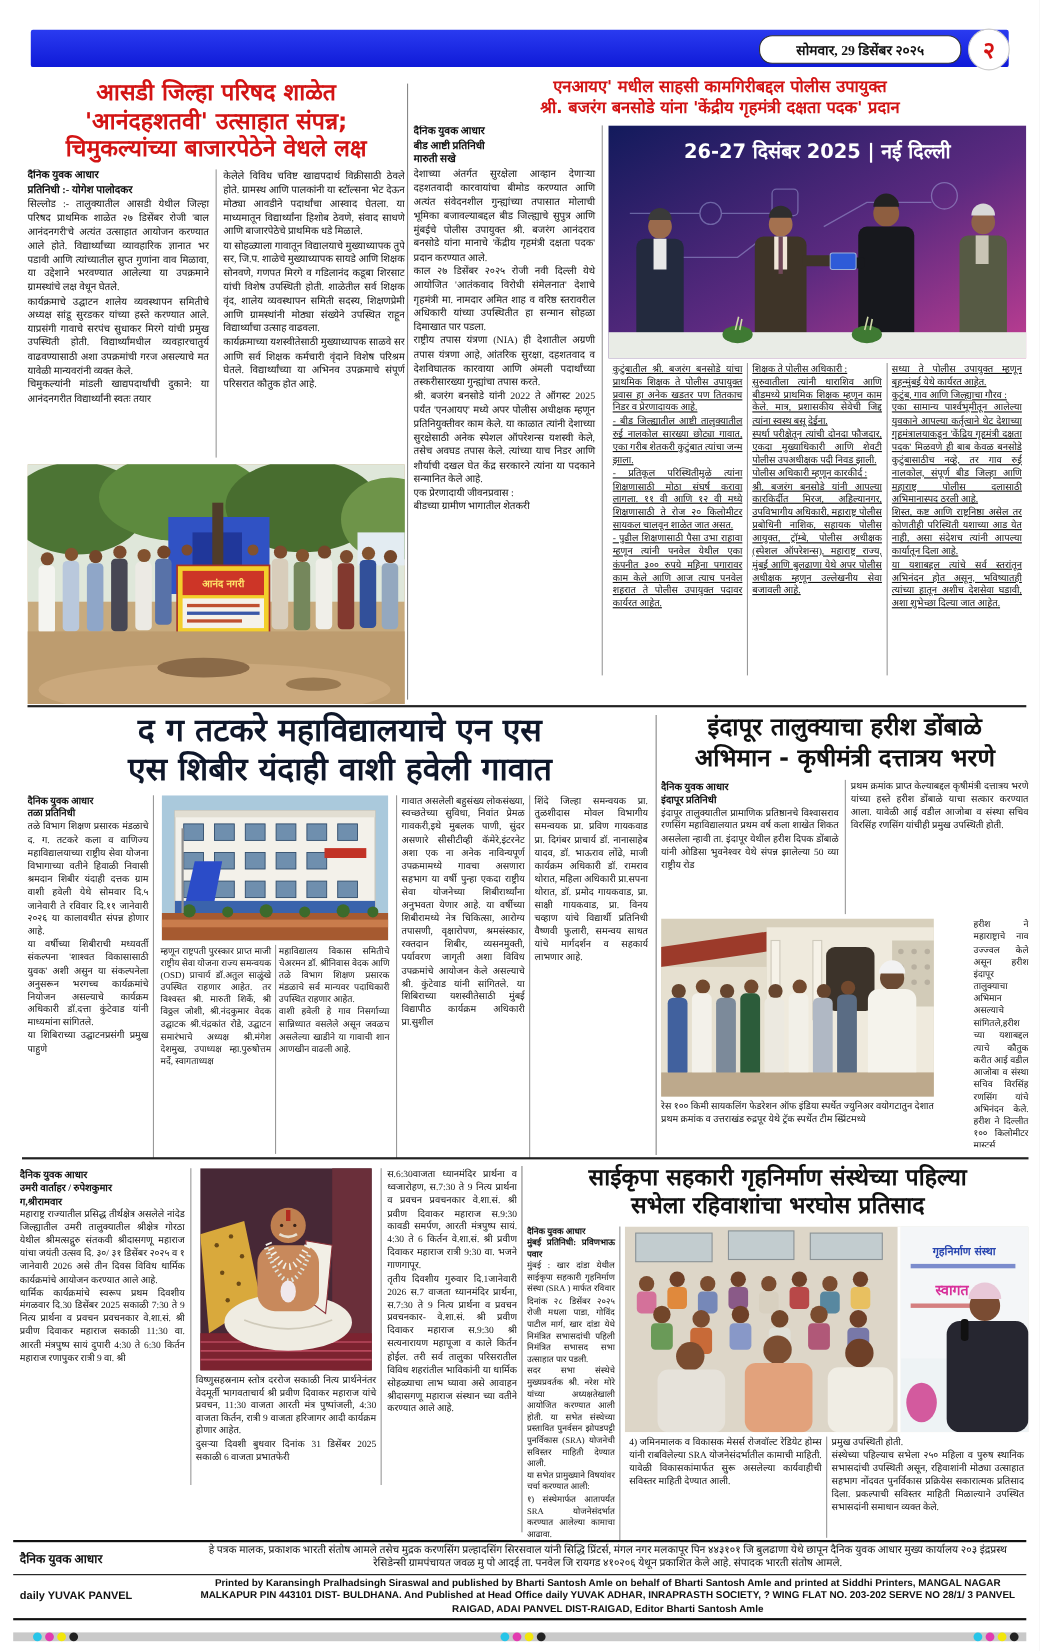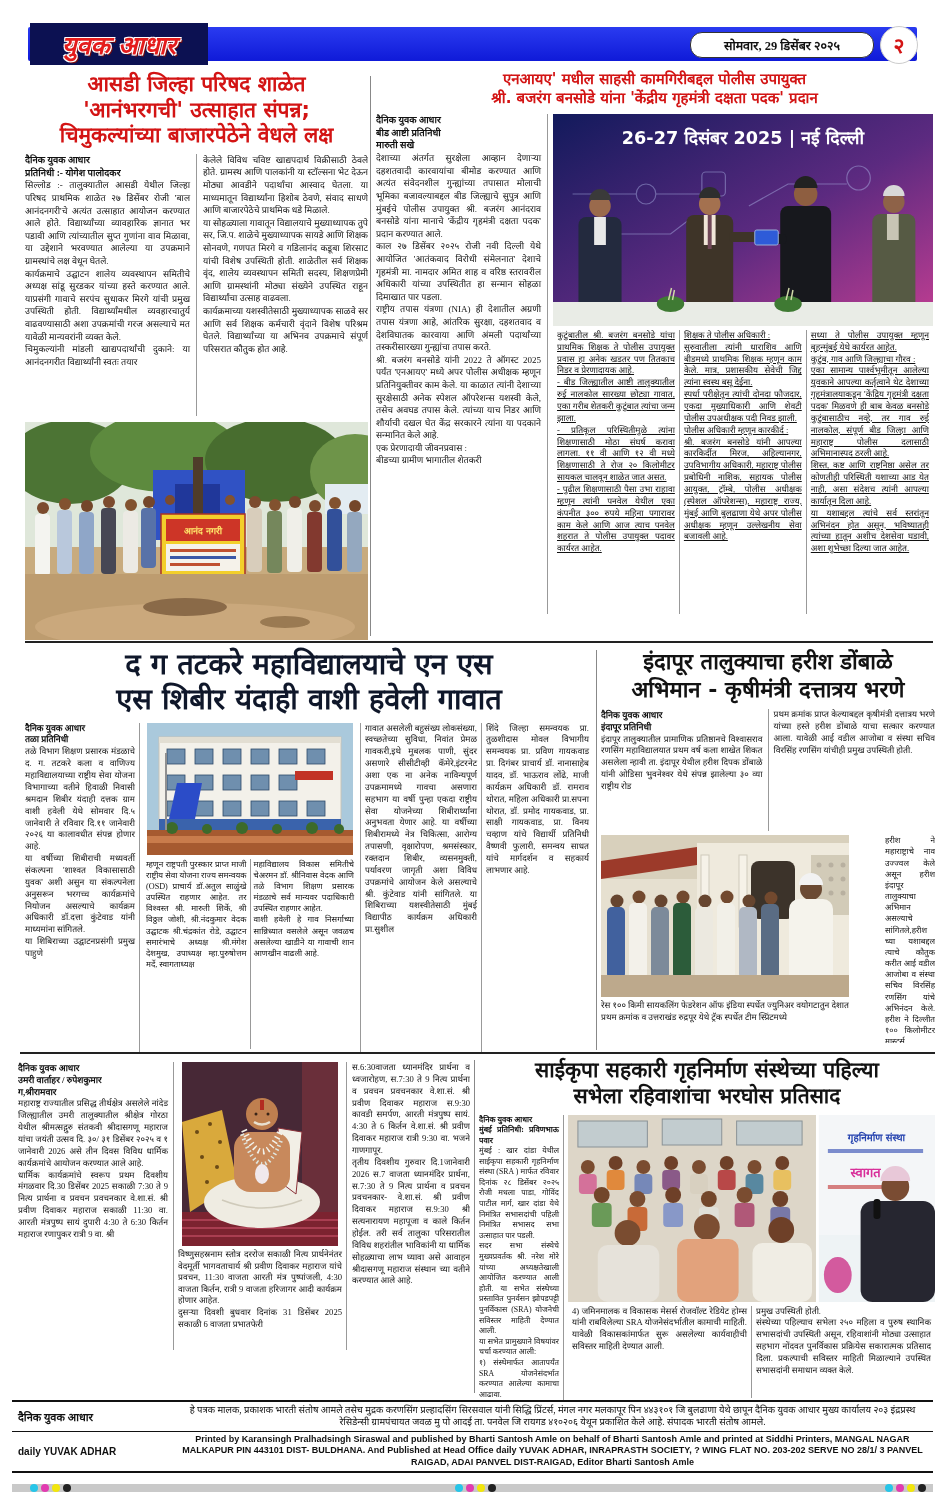--- a/index.html
+++ b/index.html
@@ -44,33 +44,30 @@
   .regbar{left:12px;top:1484px;width:921px;height:8px;background:#c9c9c9;}
   .regdots{top:1483px;height:10px;display:flex;gap:3px;align-items:center;}
   .dot{width:8px;height:8px;border-radius:50%;}
 </style>
 </head>
 <body>
 
 <div class="page">
 
   <div class="abs mast-bar"></div>
-  <div class="abs logo-box">
-    <span class="logo-text">युवक आधार</span>
-  </div>
   <div class="abs date-pill">
     <span>सोमवार, 29 डिसेंबर २०२५</span>
   </div>
   <div class="abs page-badge">
     <span>२</span>
   </div>
 
   <section class="abs" style="left:25px;top:72px;width:343px;">
     <h1 class="hl hl-red" style="font-size:21px;line-height:1.22;margin:0;">आसडी जिल्हा परिषद शाळेत
-'आनंभरगची' उत्साहात संपन्न;
+'आनंदहशतवी' उत्साहात संपन्न;
 चिमुकल्यांच्या बाजारपेठेने वेधले लक्ष</h1>
     <div class="cols" style="margin-top:5px;height:262px;">
       <div class="col rule-r" style="width:50%;padding-right:6px;">
         <div class="byline" style="font-size:9.5px;">दैनिक युवक आधार
 प्रतिनिधी :- योगेश पालोदकर</div>
         <div class="bt">सिल्लोड :- तालुक्यातील आसडी येथील जिल्हा परिषद प्राथमिक शाळेत २७ डिसेंबर रोजी 'बाल आनंदनगरी'चे अत्यंत उत्साहात आयोजन करण्यात आले होते. विद्यार्थ्यांच्या व्यावहारिक ज्ञानात भर पडावी आणि त्यांच्यातील सुप्त गुणांना वाव मिळावा, या उद्देशाने भरवण्यात आलेल्या या उपक्रमाने ग्रामस्थांचे लक्ष वेधून घेतले.
 कार्यक्रमाचे उद्घाटन शालेय व्यवस्थापन समितीचे अध्यक्ष सांडू सुरडकर यांच्या हस्ते करण्यात आले. याप्रसंगी गावाचे सरपंच सुधाकर मिरगे यांची प्रमुख उपस्थिती होती. विद्यार्थ्यांमधील व्यवहारचातुर्य वाढवण्यासाठी अशा उपक्रमांची गरज असल्याचे मत यावेळी मान्यवरांनी व्यक्त केले.
 चिमुकल्यांनी मांडली खाद्यपदार्थांची दुकाने: या आनंदनगरीत विद्यार्थ्यांनी स्वतः तयार</div>
       </div>
       <div class="col" style="width:50%;padding-left:6px;">
@@ -302,21 +299,21 @@
 
   <div class="abs vline" style="left:596px;top:650px;height:400px;"></div>
 
   <section class="abs" style="left:601px;top:648px;width:334px;">
     <h1 class="hl hl-black" style="font-size:22px;line-height:1.28;margin:0;">इंदापूर तालुक्याचा हरीश डोंबाळे
 अभिमान - कृषीमंत्री दत्तात्रय भरणे</h1>
     <div class="cols" style="margin-top:5px;height:122px;">
       <div class="col rule-r" style="width:50%;padding-right:5px;">
         <div class="byline" style="font-size:9px;">दैनिक युवक आधार
 इंदापूर प्रतिनिधी</div>
-        <div class="bt85">इंदापूर तालुक्यातील प्रामाणिक प्रतिष्ठानचे विश्वासराव रणसिंग महाविद्यालयात प्रथम वर्ष कला शाखेत शिकत असलेला न्हावी ता. इंदापूर येथील हरीश दिपक डोंबाळे यांनी ओडिसा भुवनेश्वर येथे संपन्न झालेल्या ३० व्या राष्ट्रीय रोड</div>
+        <div class="bt85">इंदापूर तालुक्यातील प्रामाणिक प्रतिष्ठानचे विश्वासराव रणसिंग महाविद्यालयात प्रथम वर्ष कला शाखेत शिकत असलेला न्हावी ता. इंदापूर येथील हरीश दिपक डोंबाळे यांनी ओडिसा भुवनेश्वर येथे संपन्न झालेल्या 50 व्या राष्ट्रीय रोड</div>
       </div>
       <div class="col" style="width:50%;padding-left:5px;">
         <div class="bt85">प्रथम क्रमांक प्राप्त केल्याबद्दल कृषीमंत्री दत्तात्रय भरणे यांच्या हस्ते हरीश डोंबाळे याचा सत्कार करण्यात आला. यावेळी आई वडील आजोबा व संस्था सचिव विरसिंह रणसिंग यांचीही प्रमुख उपस्थिती होती.</div>
       </div>
     </div>
     <div class="cols" style="margin-top:4px;">
       <div style="width:248px;flex:none;">
         <div class="photo" style="width:248px;height:162px;">
           <svg viewBox="0 0 248 162" preserveAspectRatio="none">
             <rect width="248" height="162" fill="#d8d0bc"></rect>
@@ -510,21 +507,21 @@
       </div>
     </div>
   </section>
 
   <footer class="abs footer-box">
     <div class="f-row f-row1">
       <div class="f-label">दैनिक युवक आधार</div>
       <div class="f-text">हे पत्रक मालक, प्रकाशक भारती संतोष आमले तसेच मुद्रक करणसिंग प्रल्हादसिंग सिरसवाल यांनी सिद्धि प्रिंटर्स, मंगल नगर मलकापूर पिन ४४३१०१ जि बुलढाणा येथे छापून दैनिक युवक आधार मुख्य कार्यालय २०३ इंद्रप्रस्थ रेसिडेन्सी ग्रामपंचायत जवळ मु पो आदई ता. पनवेल जि रायगड ४१०२०६ येथून प्रकाशित केले आहे. संपादक भारती संतोष आमले.</div>
     </div>
     <div class="f-row">
-      <div class="f-label-en">daily YUVAK ADHAR</div>
+      <div class="f-label-en">daily YUVAK PANVEL</div>
       <div class="f-text-en">Printed by Karansingh Pralhadsingh Siraswal and published by Bharti Santosh Amle on behalf of Bharti Santosh Amle and printed at Siddhi Printers, MANGAL NAGAR MALKAPUR PIN 443101 DIST- BULDHANA. And Published at Head Office daily YUVAK ADHAR, INRAPRASTH SOCIETY, ? WING FLAT NO. 203-202 SERVE NO 28/1/ 3 PANVEL RAIGAD, ADAI PANVEL DIST-RAIGAD, Editor Bharti Santosh Amle</div>
     </div>
   </footer>
 
   <div class="abs regbar"></div>
   <div class="abs regdots" style="left:30px;">
     <span class="dot" style="background:#27c5e8;"></span>
       <span class="dot" style="background:#e23bb0;"></span>
       <span class="dot" style="background:#f2e60c;"></span>
       <span class="dot" style="background:#222;"></span>

